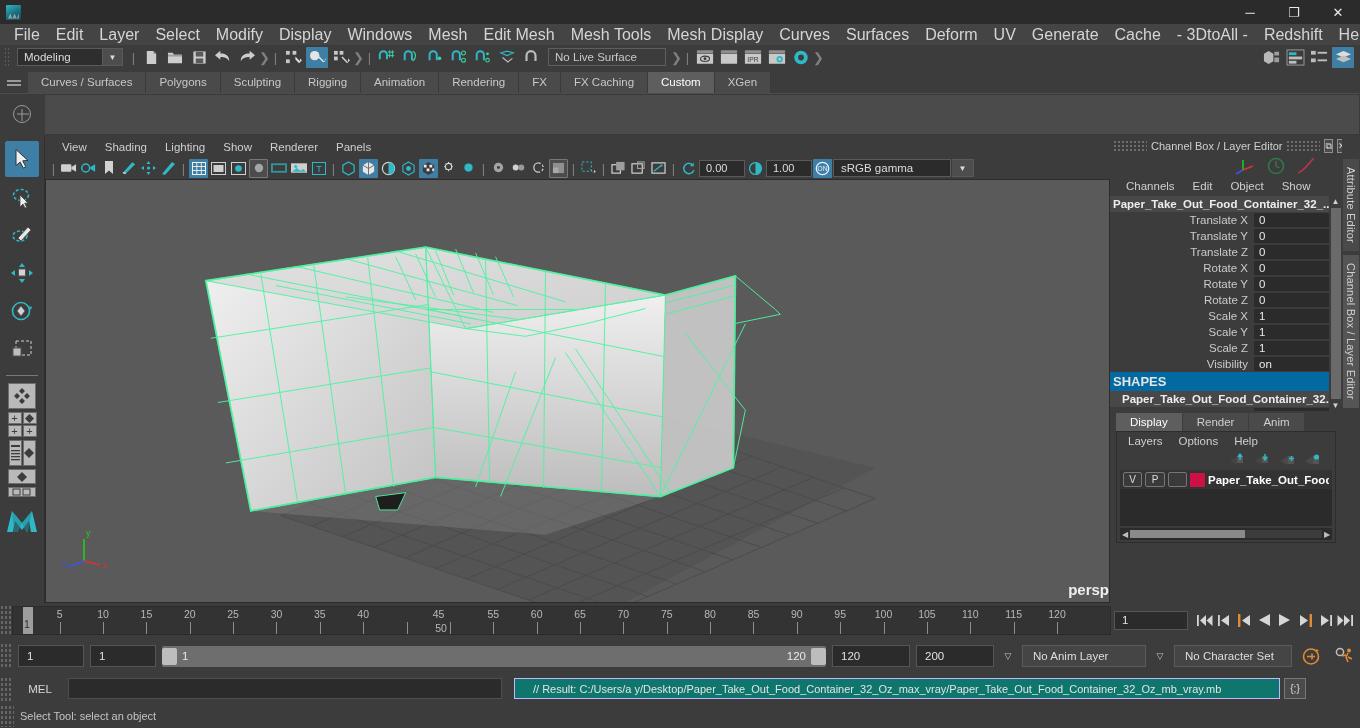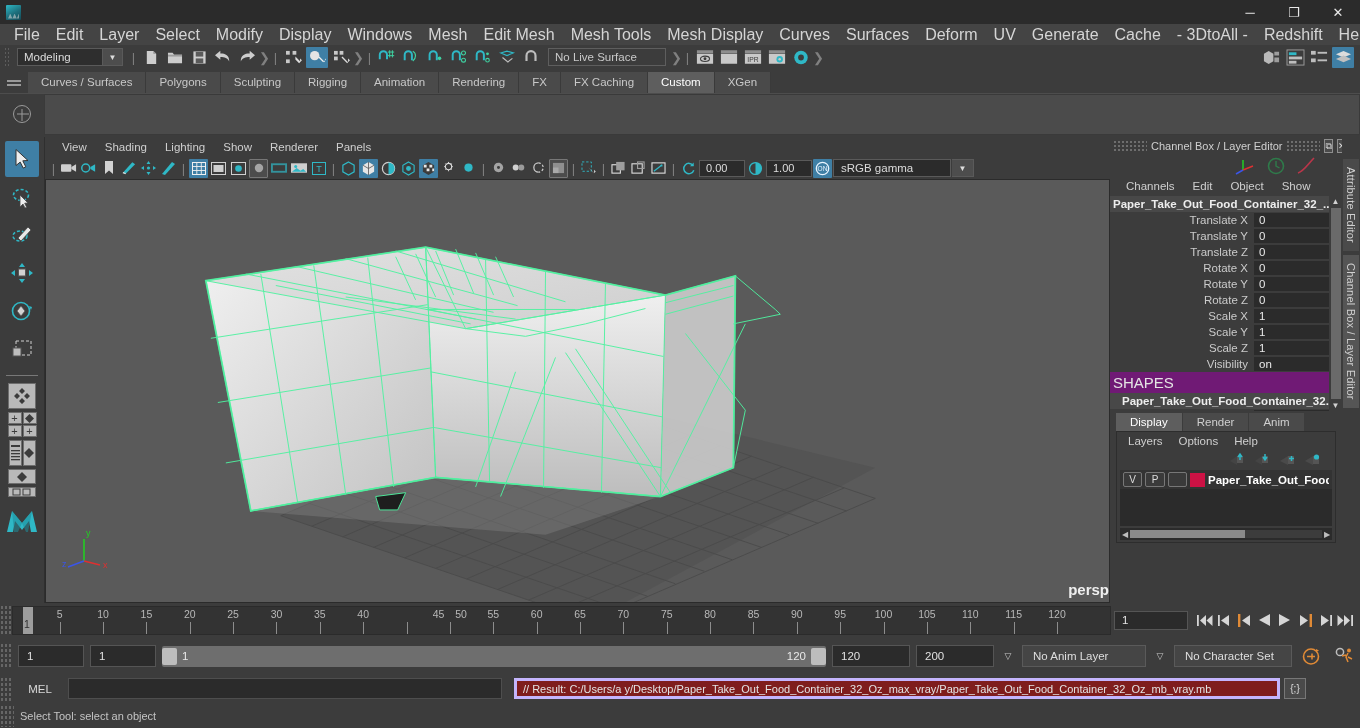--- a/index.html
+++ b/index.html
@@ -145,21 +145,21 @@
                gap:10px; padding-right:26px;}
   .cbmenu { height:19px; display:flex; align-items:center; padding-left:8px; gap:2px;}
   .cbmenu .menu-item { padding:0 8px; font-size:11.5px;}
   .cblist { position:relative; flex:0 0 auto; height:215px; background:#3c3c3c; overflow:hidden; }
   .cb-objname { background:#484848; color:#ededed; font-weight:bold; font-size:11.5px;
     padding:2px 0 2px 3px; white-space:nowrap; overflow:hidden; }
   .cbrow { display:flex; align-items:center; height:16px; font-size:11.5px; }
   .cbrow .nm { flex:1; text-align:right; padding-right:6px; color:#cbcbcb; white-space:nowrap;}
   .cbrow .vl { width:88px; background:#2b2b2b; color:#e8e8e8; height:15px;
     line-height:15px; padding-left:5px; border-bottom:1px solid #3c3c3c; }
-  .cb-section { background:#701a75; color:#e4e4e4; font-size:15px; font-weight:normal;
+  .cb-section { background:#0369a1; color:#e4e4e4; font-size:13px; font-weight:bold;
     padding:2px 0 2px 3px; }
   .cb-shapename { background:#484848; color:#ededed; font-weight:bold; font-size:11.5px;
     padding:2px 0 2px 12px; white-space:nowrap; overflow:hidden;}
   .cb-scroll { position:absolute; right:0; top:0; width:13px; height:215px; background:#3c3c3c;
     display:flex; flex-direction:column; align-items:center; }
   .cb-scroll .ar { width:13px; height:11px; display:flex; align-items:center; justify-content:center;
     font-size:8px; color:#d2d2d2; }
   .cb-scroll .thumb { width:10px; flex:1; background:#6a6a6a; margin:1px 0; }
 
   .layertabs { display:flex; height:20px; align-items:flex-end; padding-left:6px; gap:1px;}
@@ -221,23 +221,23 @@
     font-size:9px; color:#c8c8c8;}
   .cfield { height:22px; background:#454545; border:1px solid #5a5a5a; color:#dedede;
     font-size:11.5px; display:flex; align-items:center; padding:0 10px;}
 
   
   .cmdrow { position:absolute; left:0; top:674px; width:1310px; height:29px;
     background:#3c3c3c; display:flex; align-items:center; }
   .mel-lbl { width:56px; text-align:center; font-size:11.5px; color:#d8d8d8;}
   .mel-input { height:21px; flex:0 0 auto; width:434px; background:#2b2b2b;
     border:1px solid #4e4e4e; }
-  .mel-result { height:21px; flex:1; background:#7f1d1d; border:3px solid #c4b5fd;
+  .mel-result { height:21px; flex:1; background:#0f766e; border:1px solid #c4b5fd;
     margin-left:12px; color:#e3e3e3; font-size:11px; display:flex; align-items:center;
-    padding-left:6px; white-space:nowrap; overflow:hidden;}
+    padding-left:18px; white-space:nowrap; overflow:hidden;}
   .mel-script { width:22px; height:21px; margin:0 4px; border:1px solid #777; background:#4a4a4a;
     display:flex; align-items:center; justify-content:center; font-size:10px; color:#ddd;}
 
   
   .helprow { position:absolute; left:0; top:703px; width:1360px; height:25px;
     background:#3c3c3c; display:flex; align-items:center; }
   .help-grip { width:14px; height:22px;
     background-image:radial-gradient(#666 1px, transparent 1px); background-size:4px 5px;}
   .help-txt { font-size:11px; color:#c4c4c4; padding-left:6px;}
 </style>
@@ -1062,21 +1062,21 @@
         <div class="tl-num" style="left: 220.134px;">25</div>
         <div class="tl-tick" style="left: 263.496px;"></div>
         <div class="tl-num" style="left: 263.496px;">30</div>
         <div class="tl-tick" style="left: 306.857px;"></div>
         <div class="tl-num" style="left: 306.857px;">35</div>
         <div class="tl-tick" style="left: 350.218px;"></div>
         <div class="tl-num" style="left: 350.218px;">40</div>
         <div class="tl-tick" style="left: 393.58px;"></div>
         <div class="tl-num" style="left: 393.58px; margin-left: 32px;">45</div>
         <div class="tl-tick" style="left: 436.941px;"></div>
-        <div class="tl-num" style="left: 448px;">50</div>
+        <div class="tl-num" style="left: 428px; margin-top: 14px;">50</div>
         <div class="tl-tick" style="left: 480.303px;"></div>
         <div class="tl-num" style="left: 480.303px;">55</div>
         <div class="tl-tick" style="left: 523.664px;"></div>
         <div class="tl-num" style="left: 523.664px;">60</div>
         <div class="tl-tick" style="left: 567.025px;"></div>
         <div class="tl-num" style="left: 567.025px;">65</div>
         <div class="tl-tick" style="left: 610.387px;"></div>
         <div class="tl-num" style="left: 610.387px;">70</div>
         <div class="tl-tick" style="left: 653.748px;"></div>
         <div class="tl-num" style="left: 653.748px;">75</div>

